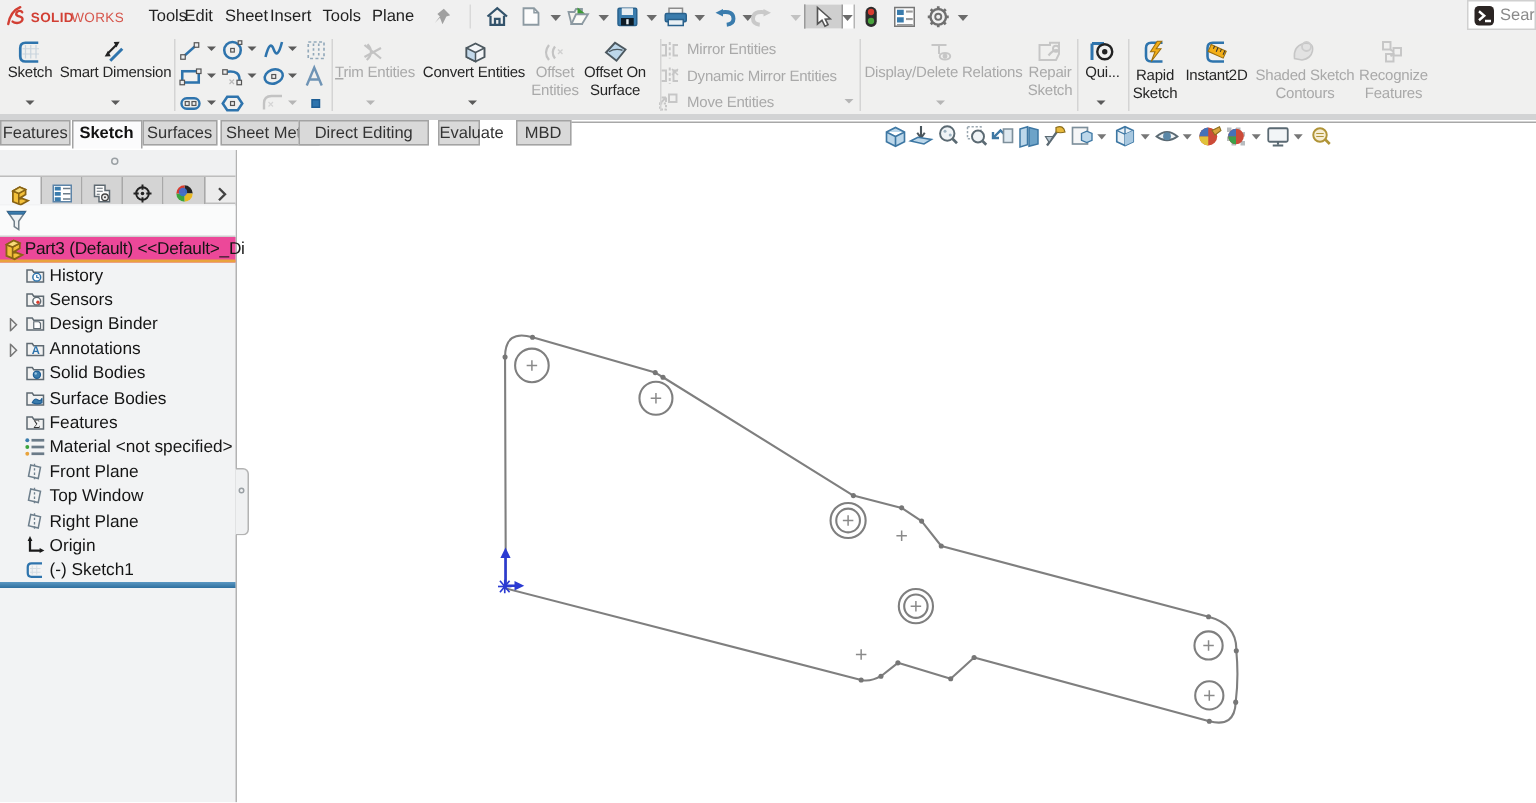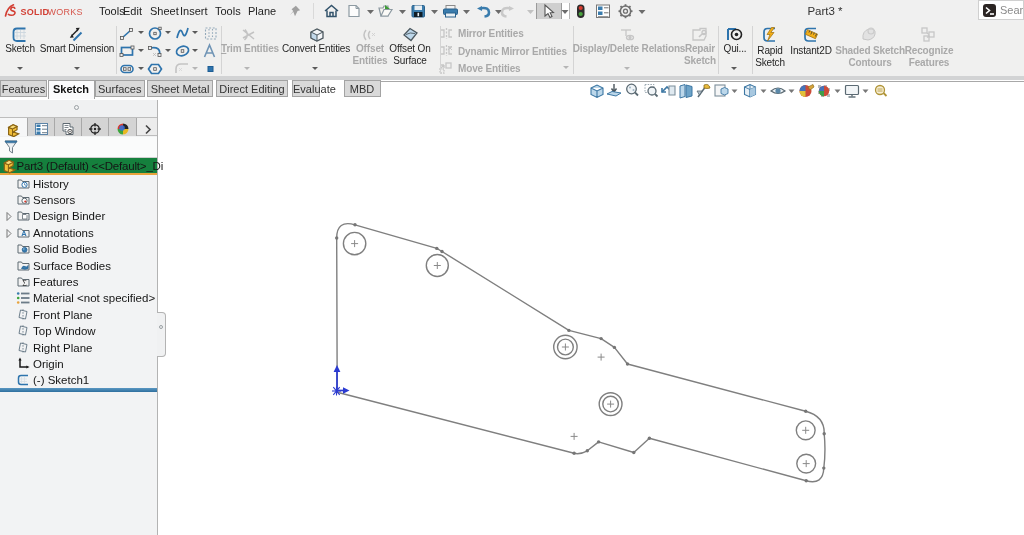--- a/index.html
+++ b/index.html
@@ -9,21 +9,21 @@
 .abs{position:absolute;}
 
 #titlebar{position:absolute;left:0;top:0;width:1024px;height:22px;background:#f0f0f0;}
 .menu{position:absolute;top:0;height:22px;line-height:22px;font-size:11px;color:#222;}
 
 #ribbon{position:absolute;left:0;top:22px;width:1024px;height:54px;background:#f0f0ef;}
 #ribstrip{position:absolute;left:0;top:76px;width:1024px;height:4px;background:#d2d3d4;}
 #tabline{position:absolute;left:380px;top:81px;width:644px;height:1px;background:#a8a8a8;}
 .rsep{position:absolute;top:4px;height:48px;width:1px;background:#d4d4d4;}
 .rlab{position:absolute;font-size:10px;line-height:11.5px;letter-spacing:-0.15px;color:#262626;text-align:center;white-space:nowrap;}
-.rlab.dis{color:#a9a9a9;font-weight:bold;}
+.rlab.dis{color:#a9a9a9;}
 .dd{position:absolute;width:0;height:0;border-left:3px solid transparent;border-right:3px solid transparent;border-top:3.5px solid #5a5a5a;}
 .dd.dis{border-top-color:#b5b5b5;}
 
 #tabrow{position:absolute;left:0;top:80px;width:1024px;height:20px;background:transparent;}
 .ctab{position:absolute;top:0;height:17px;background:#d9d9d9;border:1px solid #a3a3a3;font-size:11px;color:#333;text-align:center;line-height:16px;}
 .ctab.active{background:#fbfbfc;height:19px;border-bottom:none;font-weight:bold;color:#111;}
 
 #panel{position:absolute;left:0;top:100px;width:158px;height:435px;background:#f2f3f4;border-right:1px solid #b3b3b3;}
 #mgrtabs{position:absolute;left:0;top:17px;width:157px;height:19px;background:#ececec;border-top:1px solid #bdbdbd;border-bottom:1px solid #bdbdbd;}
 .mtab{position:absolute;top:0;height:18px;background:#d4d4d4;border-right:1px solid #a8a8a8;}
@@ -112,21 +112,20 @@
         <line x1="-5" y1="0" x2="-7" y2="0"></line>
             <line x1="5" y1="0" x2="7" y2="0"></line>
         <line x1="-3.6" y1="-3.6" x2="-5" y2="-5"></line>
             <line x1="3.6" y1="3.6" x2="5" y2="5"></line>
         <line x1="-3.6" y1="3.6" x2="-5" y2="5"></line>
             <line x1="3.6" y1="-3.6" x2="5" y2="-5"></line>
       </g>
     </g>
     <path d="M314.5 7 l3.5 4 l3.5 -4 z" fill="#6b6b6b"></path>
   </svg>
-  <div class="abs" style="left:770px;top:0;width:110px;height:22px;line-height:22px;font-size:11.5px;color:#333;text-align:center">Part3 *</div>
   <div class="abs" style="left:978px;top:0;width:46px;height:20px;background:#fff;border:1px solid #d0d0d0;overflow:hidden">
     <div class="abs" style="left:4px;top:3px;width:13px;height:13px;background:#2b2523;border-radius:3px"></div>
     <svg class="abs" style="left:4px;top:3px" width="13" height="13" viewBox="0 0 13 13">
           <path d="M3 3.5 L6.5 6.5 L3 9.5" fill="none" stroke="#fff" stroke-width="1.6"></path>
           <line x1="7" y1="10" x2="11" y2="10" stroke="#fff" stroke-width="1.6"></line>
         </svg>
     <div class="abs" style="left:21px;top:3px;font-size:11px;color:#8a8a8a">Search</div>
   </div>
 </div>
 <div id="ribbon">
@@ -284,21 +283,21 @@
   <div class="dd dis" style="left:623.5px;top:45px"></div>
   <div class="dd" style="left:730.5px;top:45px"></div>
 </div>
 <div id="ribstrip"></div>
 <div id="tabline"></div>
 <div id="tabrow">
   <div class="ctab" style="left:0;width:47px">Features</div>
   <div class="ctab active" style="left:47.5px;width:47px">Sketch</div>
   <div class="ctab" style="left:95px;width:49.5px">Surfaces</div>
   <div class="ctab" style="left:147px;width:66px">Sheet Metal</div>
-  <div class="ctab" style="left:216px;width:72px">Direct Editing</div>
+  <div class="ctab" style="left:199px;width:87px">Direct Editing</div>
   <div class="ctab" style="left:292px;width:28px">Evaluate</div>
   <div class="ctab" style="left:343.5px;width:37px">MBD</div>
 </div>
 <svg class="abs" style="left:585px;top:83px" width="305" height="16" viewBox="0 0 305 16">
 
   <g transform="translate(12,0)">
     <path d="M-6 4.5 L0 1.5 L6 4.5 L6 11 L0 14 L-6 11 Z M-6 4.5 L0 7.5 L6 4.5 M0 7.5 L0 14" fill="#bcd7ea" stroke="#3d77a3" stroke-width="1.1" transform="translate(0,0.5)"></path>
   </g>
 
   <g transform="translate(29,0)">
@@ -448,21 +447,21 @@
       <path d="M146 4.5 L150 8.5 L146 12.5" fill="none" stroke="#444" stroke-width="1.6"></path>
     </svg>
   </div>
   <div id="filterrow">
     <svg class="abs" style="left:4px;top:3px" width="14" height="15" viewBox="0 0 14 15">
       <path d="M1 1 L13 1 L8.5 7.5 L8.5 13 L5.5 11 L5.5 7.5 Z" fill="#eef1f3" stroke="#72808a" stroke-width="1"></path>
       <path d="M1 1 L13 1 L12 2.8 L2 2.8 Z" fill="#3a7cad" stroke="#2d618c" stroke-width="0.6"></path>
     </svg>
   </div>
   <div id="tree">
-    <div class="trow" style="top:58px;height:17px;background:#15803d;border-bottom:2px solid #e9a33c">
+    <div class="trow" style="top:58px;height:17px;background:#ec4899;border-bottom:2px solid #e9a33c">
       <svg class="abs" style="left:2px;top:1px" width="15" height="15" viewBox="0.8 1.5 10 11">
         <path d="M2 4.5 L5.5 2.5 L8.5 3.8 L8.5 6.3 L6.5 7.5 L6.5 8.3 L9.8 9.5 L6 11.6 L2 10 Z" fill="#f3c03a" stroke="#8a6414" stroke-width="0.9"></path>
         <path d="M2 4.5 L5 5.7 L5 11.2 M5 5.7 L8.5 3.8 M5 8.7 L6.5 8.3 M6.5 7.5 L5 8.3" fill="none" stroke="#8a6414" stroke-width="0.8"></path>
         <path d="M2 4.5 L5.5 2.5 L8.5 3.8 L5 5.7 Z" fill="#f8dc7a" stroke="#8a6414" stroke-width="0.8"></path>
       </svg>
       <span style="left:16.5px;letter-spacing:-0.18px">Part3 (Default) &lt;&lt;Default&gt;_Di</span>
     </div>
     <div class="trow" style="top:75.6px">
       <svg class="abs" style="left:17px;top:1px" width="13" height="13" viewBox="0 0 13 13">
         <path d="M1 3 L4.5 3 L5.5 4.5 L12 4.5 L12 11 L1 11 Z" fill="#f2f2f2" stroke="#5f6a72" stroke-width="1"></path>

